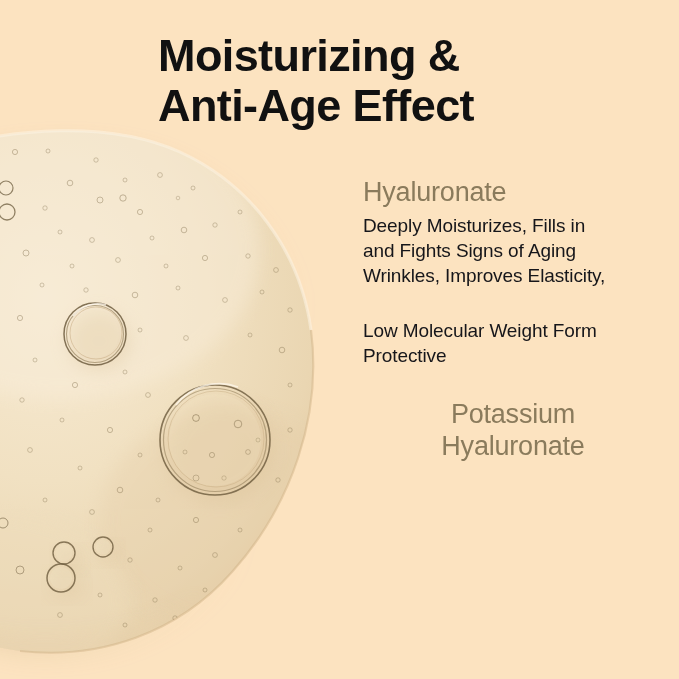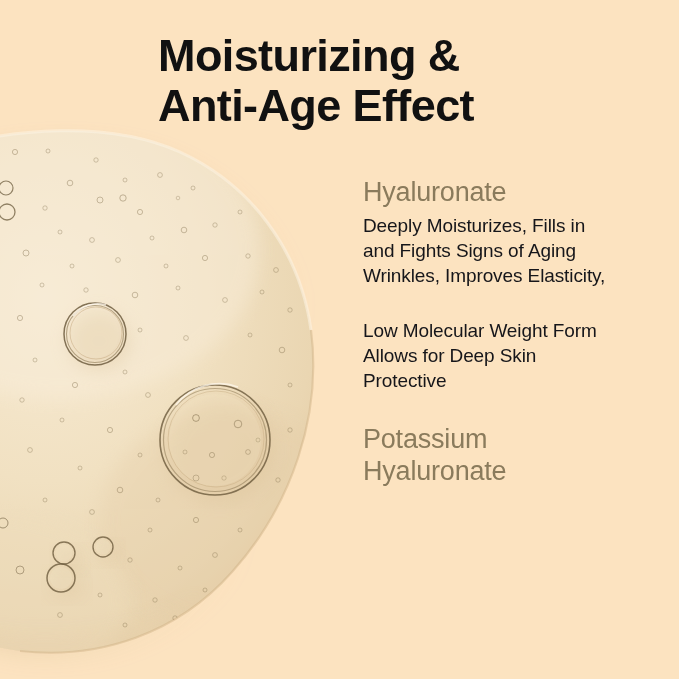--- a/index.html
+++ b/index.html
@@ -53,21 +53,21 @@
   
   .ingredients {
     position: absolute;
     left: 363px;
     top: 176px;
     width: 300px;
   }
   .ingredient {
     margin-bottom: 30px;
   }
-  .ingredient:last-child { margin-bottom: 0; }
+  .ingredient:last-child { margin-bottom: 0; text-align: center; }
 
   .ing-name {
     font-size: 27px;
     font-weight: 500;
     line-height: 32px;
     color: #8a7b5c;
     letter-spacing: -0.2px;
     margin-bottom: 5px;
   }
   .ing-desc {
@@ -277,21 +277,20 @@
       <div class="ing-desc">
         <div>Deeply Moisturizes, Fills in</div>
         <div>and Fights Signs of Aging</div>
         <div>Wrinkles, Improves Elasticity,</div>
       </div>
     </div>
 
     <div class="ingredient">
       <div class="ing-desc">
         <div>Low Molecular Weight Form</div>
-        <div>Allows for Deep Skin</div>
         <div>Protective</div>
       </div>
     </div>
 
     <div class="ingredient">
       <div class="ing-name">
         <div>Potassium</div>
         <div>Hyaluronate</div>
       </div>
     </div>

